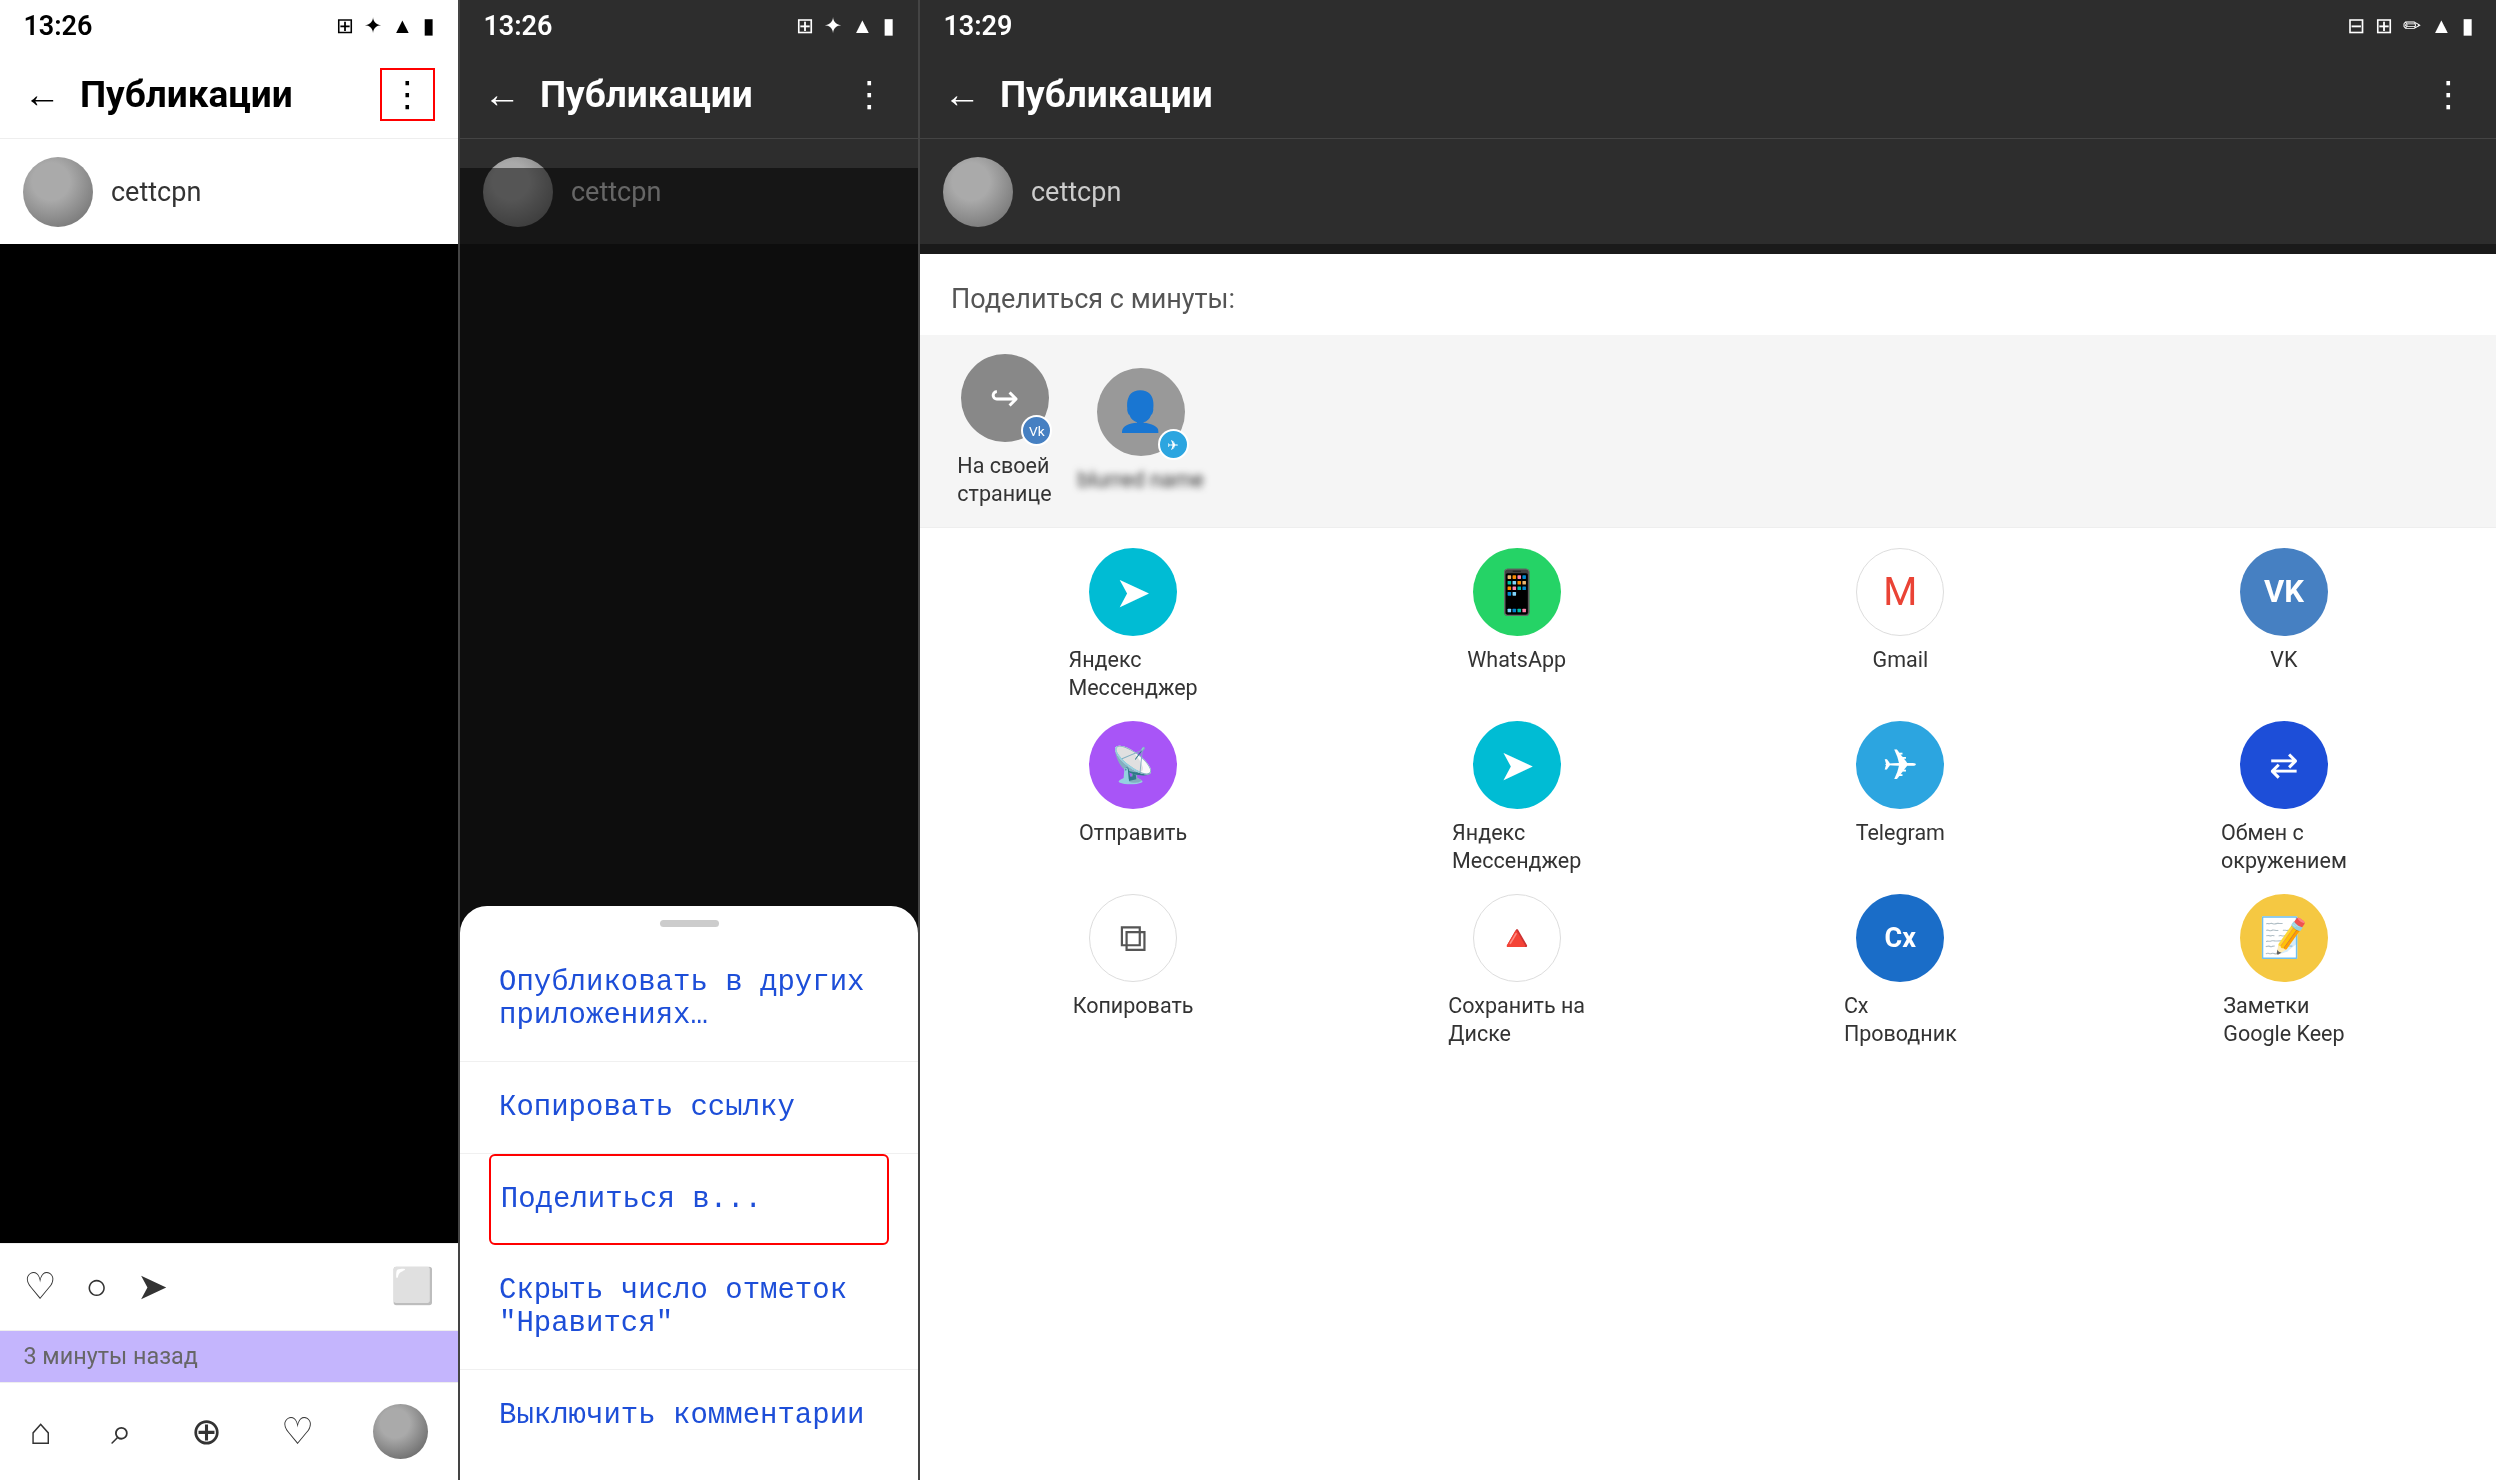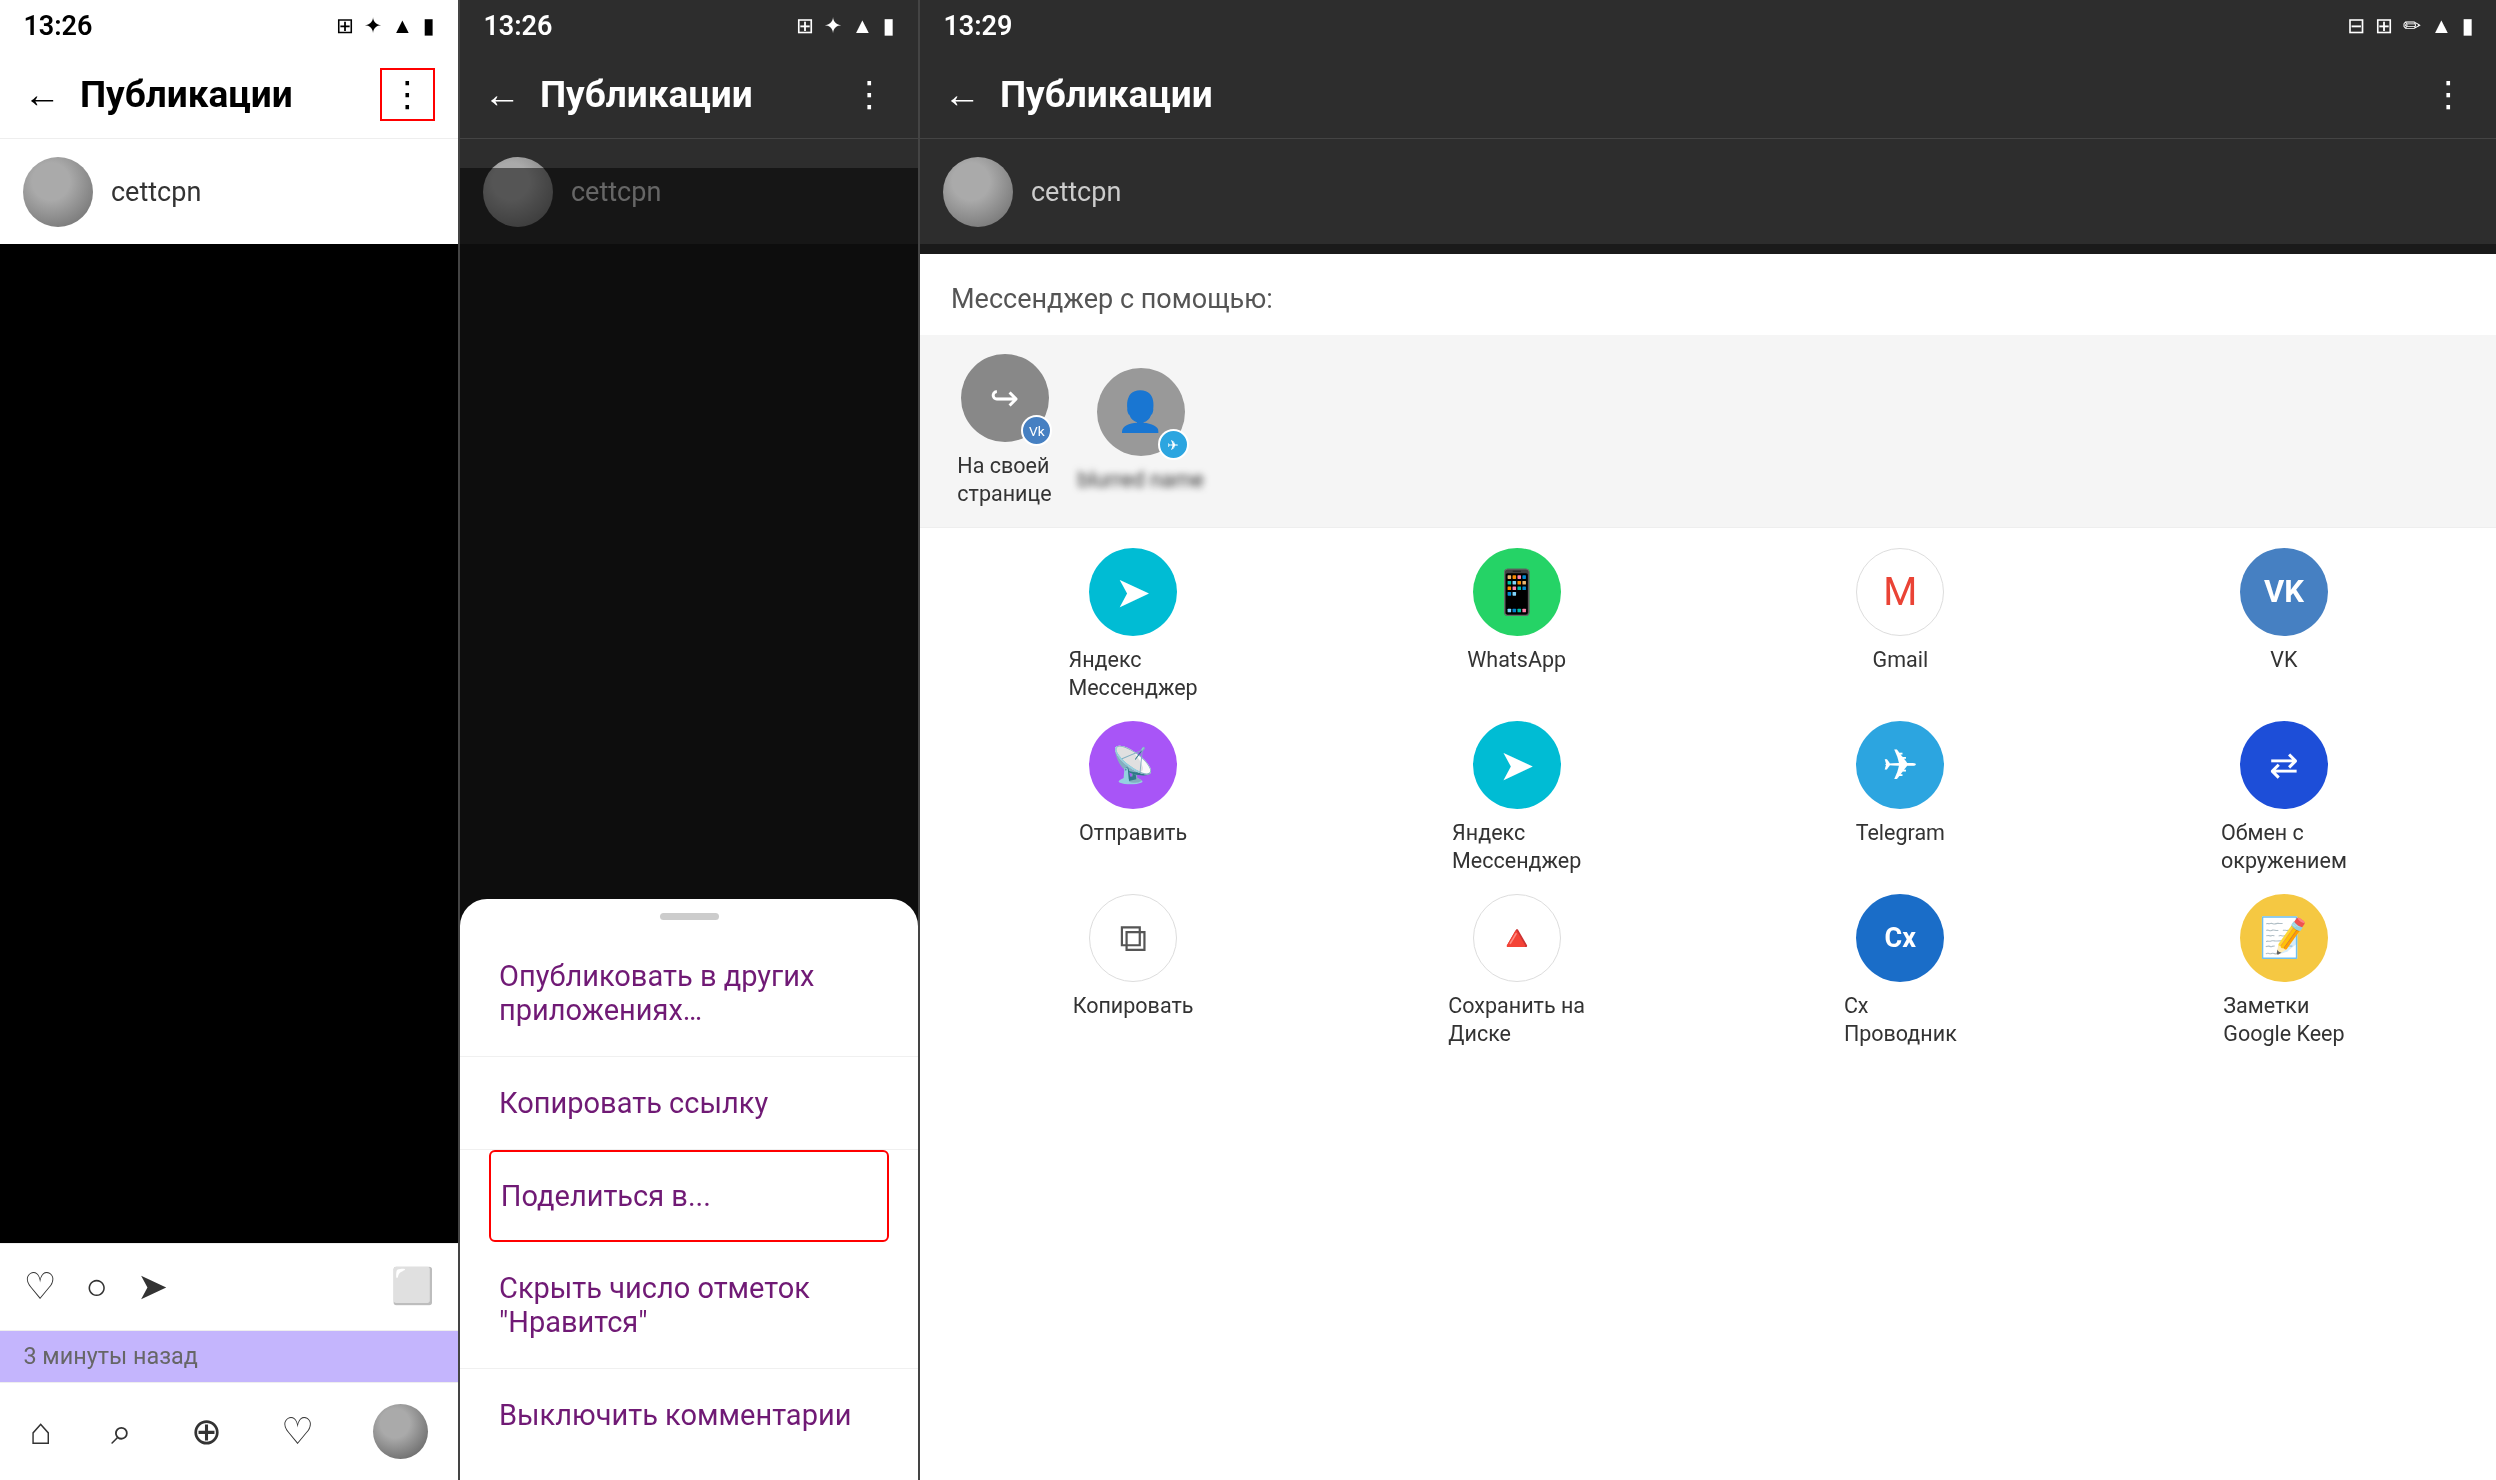--- a/index.html
+++ b/index.html
@@ -173,23 +173,24 @@
     .sheet-handle {
       width: 59px;
       height: 6.8px;
       background: #ccc;
       border-radius: 3.9px;
       margin: 13.7px auto 9.8px;
     }
     .sheet-item {
       padding: 29px 39px;
       font-size: 29px;
-      color: #701a75;
+      color: #1d4ed8;
       cursor: pointer;
       border-bottom: 1px solid #f0f0f0;
+      font-family: Liberation Mono, monospace;
     }
     .sheet-item:last-child { border-bottom: none; }
     .sheet-item-highlighted {
       border: 2px solid red;
       margin: 0 29px;
       padding: 27px 9.8px;
       border-radius: 5.9px;
     }
 
     
@@ -415,21 +416,21 @@
   </div>
 
   <div class="user-row user-row-dark">
     <div class="avatar">
       <div class="avatar-img"></div>
     </div>
     <span class="username username-dark">cettcpn</span>
   </div>
 
   <div class="share-sheet">
-    <div class="share-title">Мессенджер с помощью:</div>
+    <div class="share-title">Поделиться с минуты:</div>
 
     <div class="share-row" style="background: #f5f5f5; padding: 19.5px 31px 19.5px;">
 
       <div class="share-app-item">
         <div class="share-app-icon" style="background: #888;">
           <span style="font-size: 35px;">↪</span>
           <div class="vk-badge" style="font-size:13.7px;">Vk</div>
         </div>
         <span class="share-app-label">На своей<br>странице</span>
       </div>

